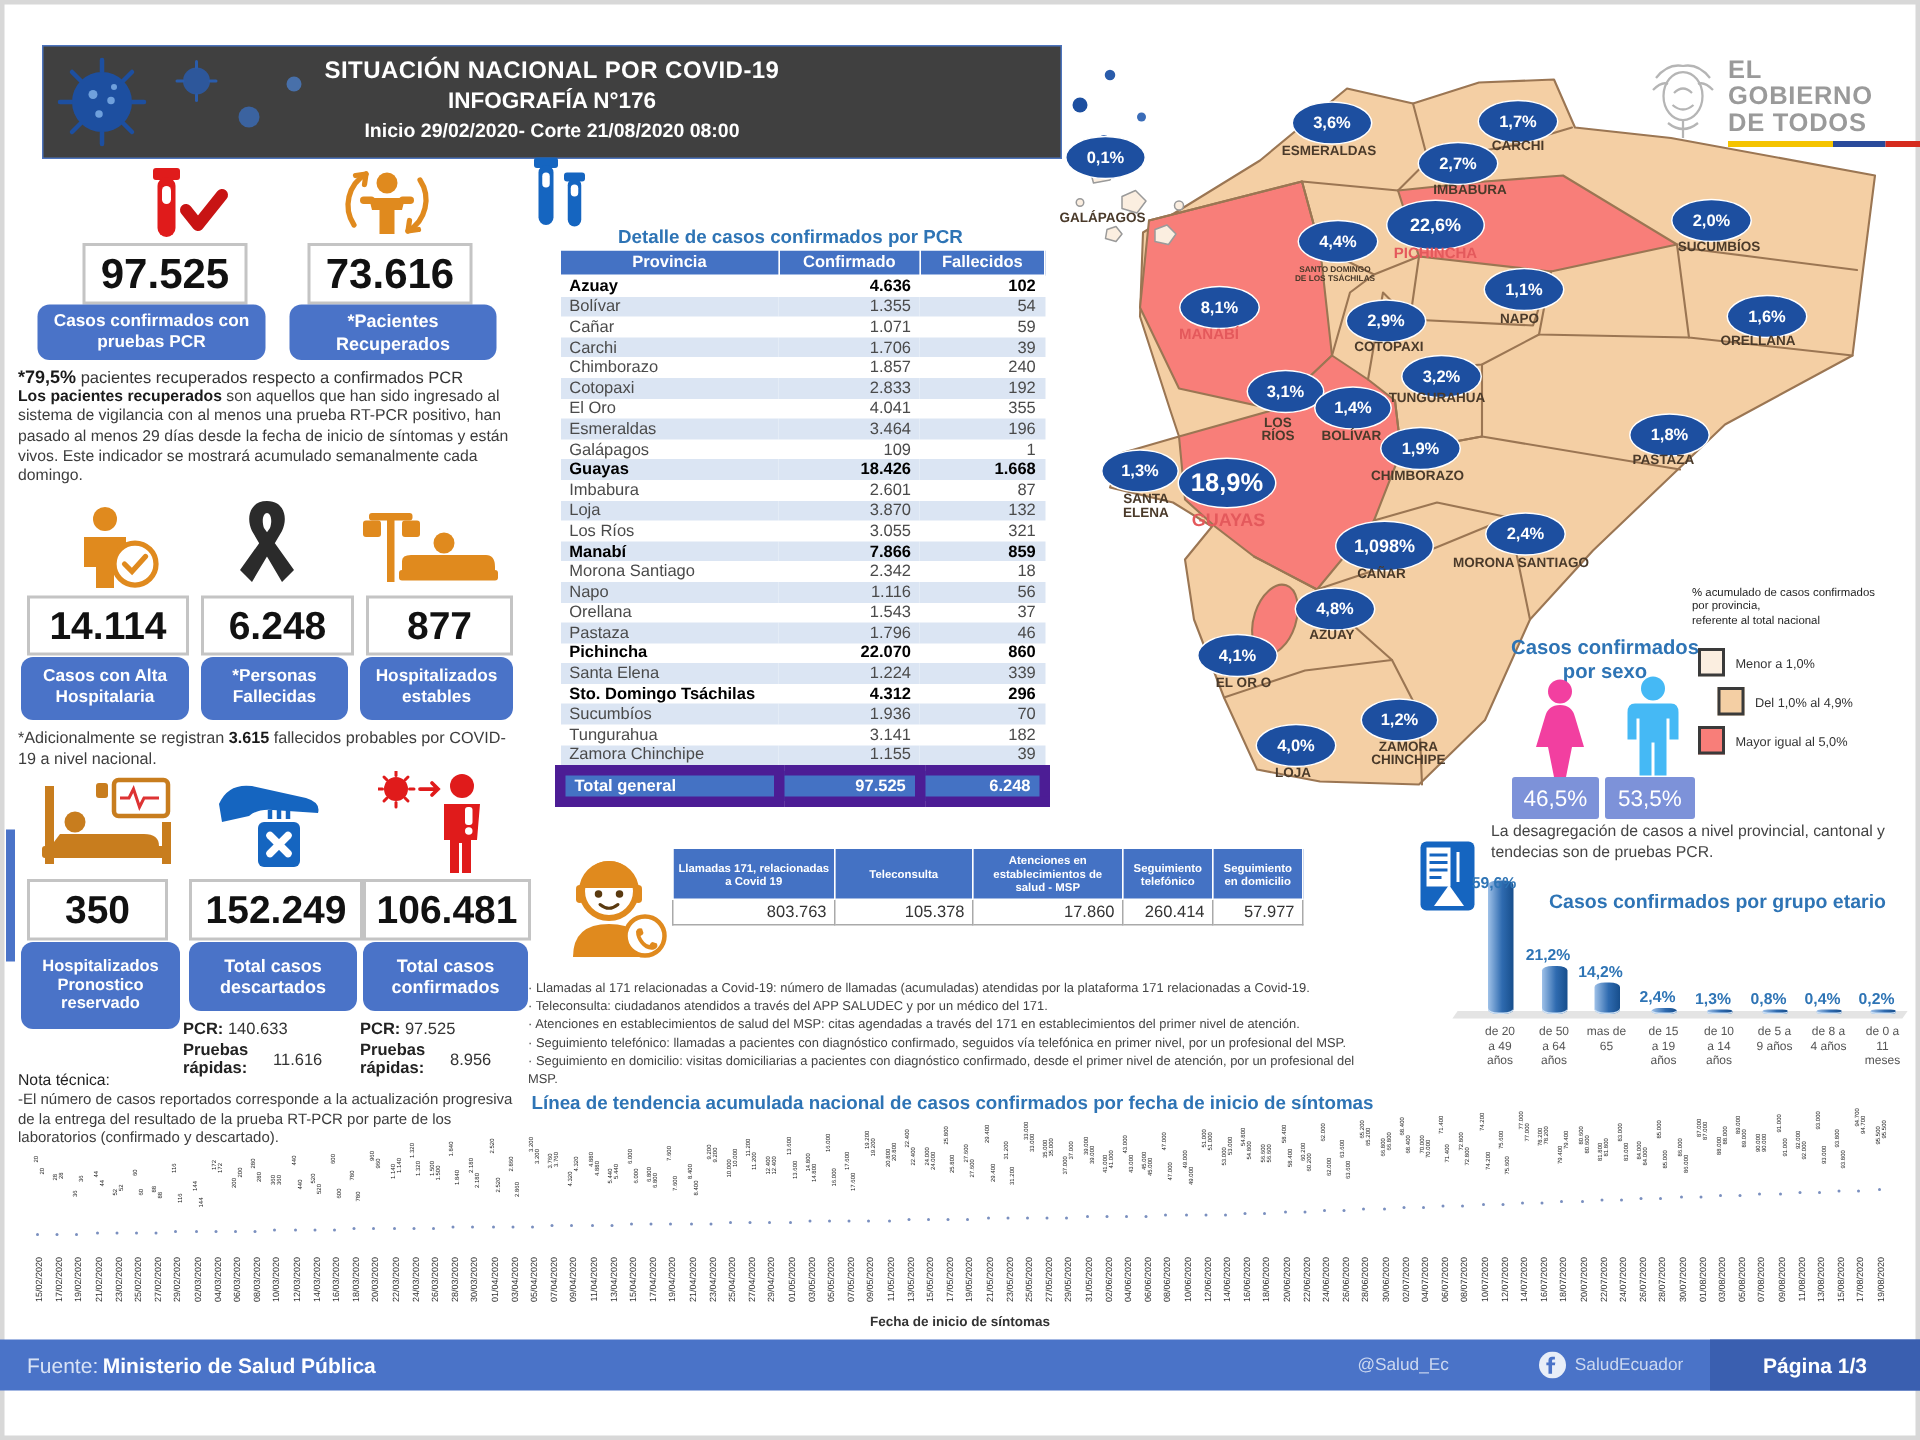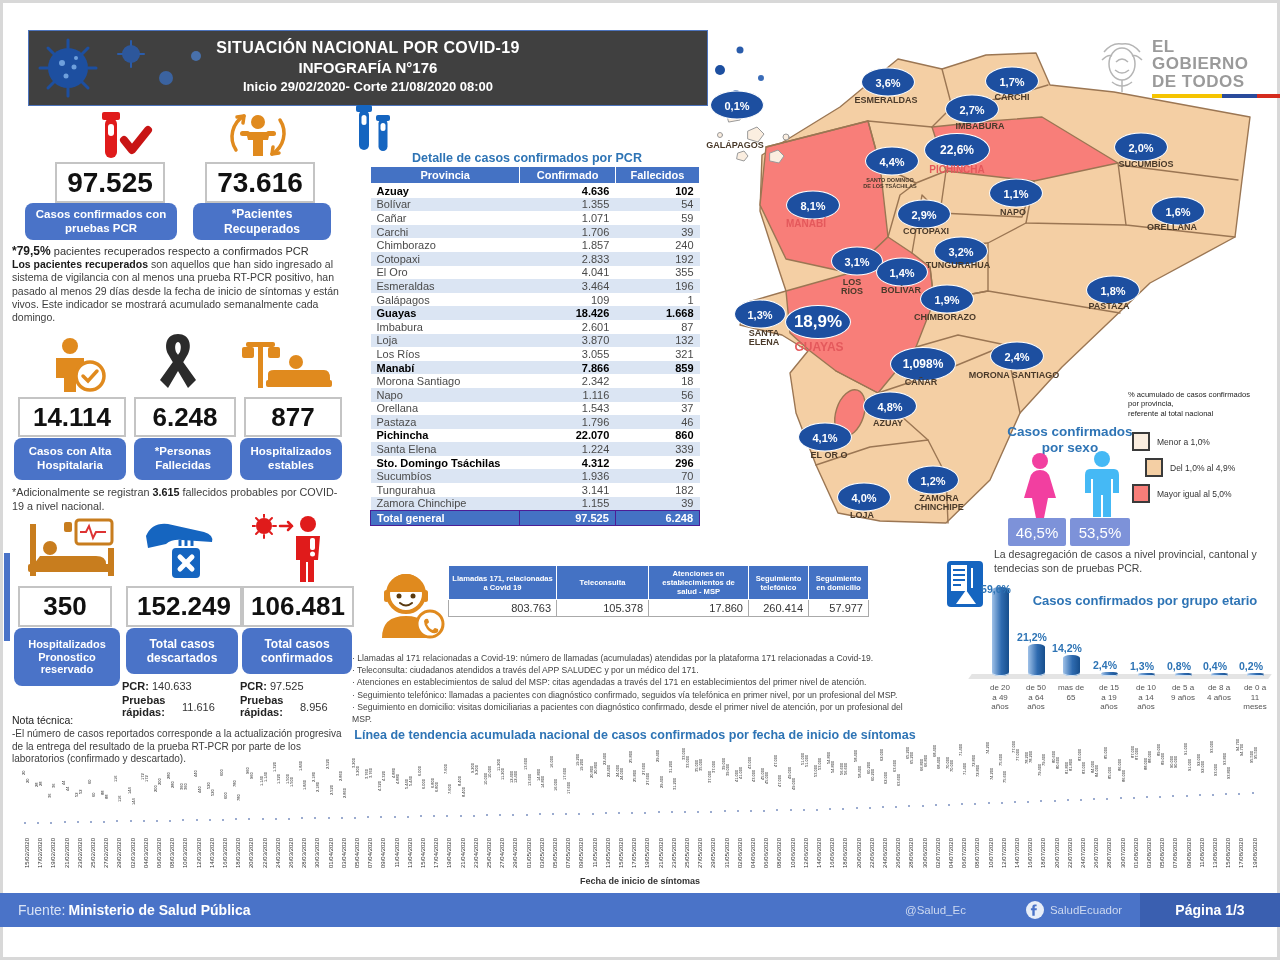--- a/index.html
+++ b/index.html
@@ -26,21 +26,21 @@
   
   .samplebox{border:1px solid #444;font-size:12.5px;color:#1a1a1a;padding:5px 8px;line-height:1.35;}
   .bluetitle{color:#2e74b5;font-weight:bold;}
   
   table.pcr{border-collapse:collapse;width:330px;font-size:11px;}
   table.pcr th{background:#4472c4;color:#fff;font-weight:bold;padding:2px 4px;font-size:11px;border:1px solid #fff;}
   table.pcr td{padding:0.8px 6px;color:#4a4a4a;}
   table.pcr tr:nth-child(even) td{background:#dbe5f3;}
   table.pcr tr.b td{font-weight:bold;color:#000;}
   table.pcr .num{text-align:right;}
-  table.pcr tr.total td{background:#4472c4;color:#fff;font-weight:bold;border:1px solid #4c1d95;}
+  table.pcr tr.total td{background:#4472c4;color:#fff;font-weight:bold;border:7px solid #4c1d95;}
   
   table.call{border-collapse:collapse;font-size:11px;}
   table.call th{background:#4472c4;color:#fff;font-weight:bold;font-size:7.6px;padding:3px 3px;
                 border:1px solid #fff;text-align:center;vertical-align:middle;}
   table.call td{border:1px solid #aaa;text-align:right;padding:2px 5px;color:#333;background:#fff;}
   .notes div{font-size:8.6px;color:#444;line-height:1.42;}
   .notes div::before{content:"· ";}
   
   .bubble{position:absolute;background:#1d4fa0;border:1px solid #ffffff;border-radius:50%;
           color:#fff;font-weight:bold;display:flex;align-items:center;justify-content:center;

